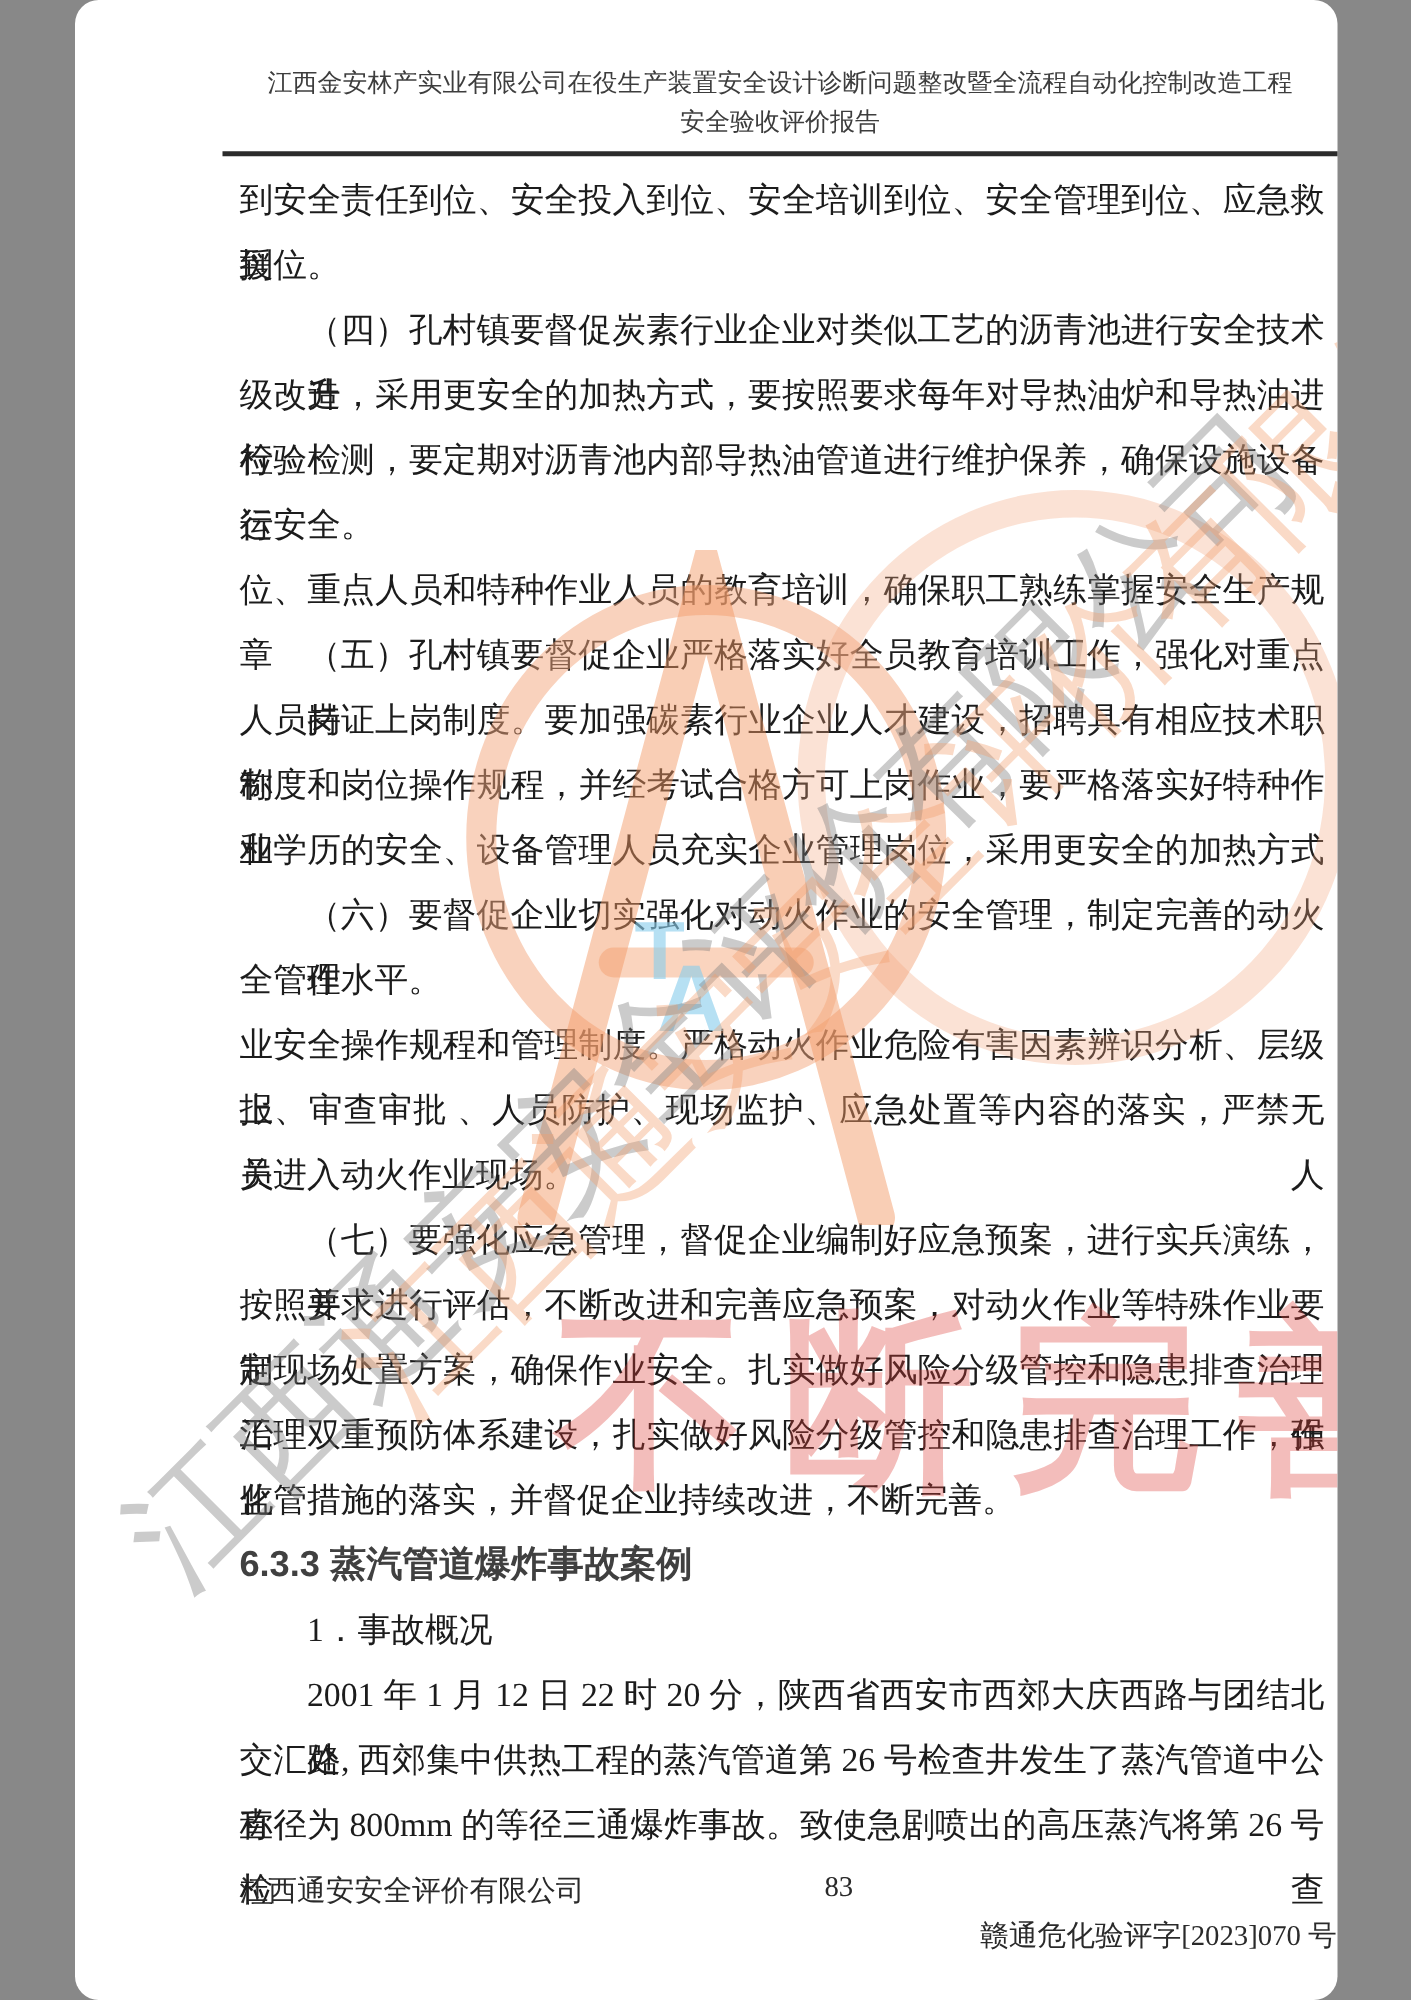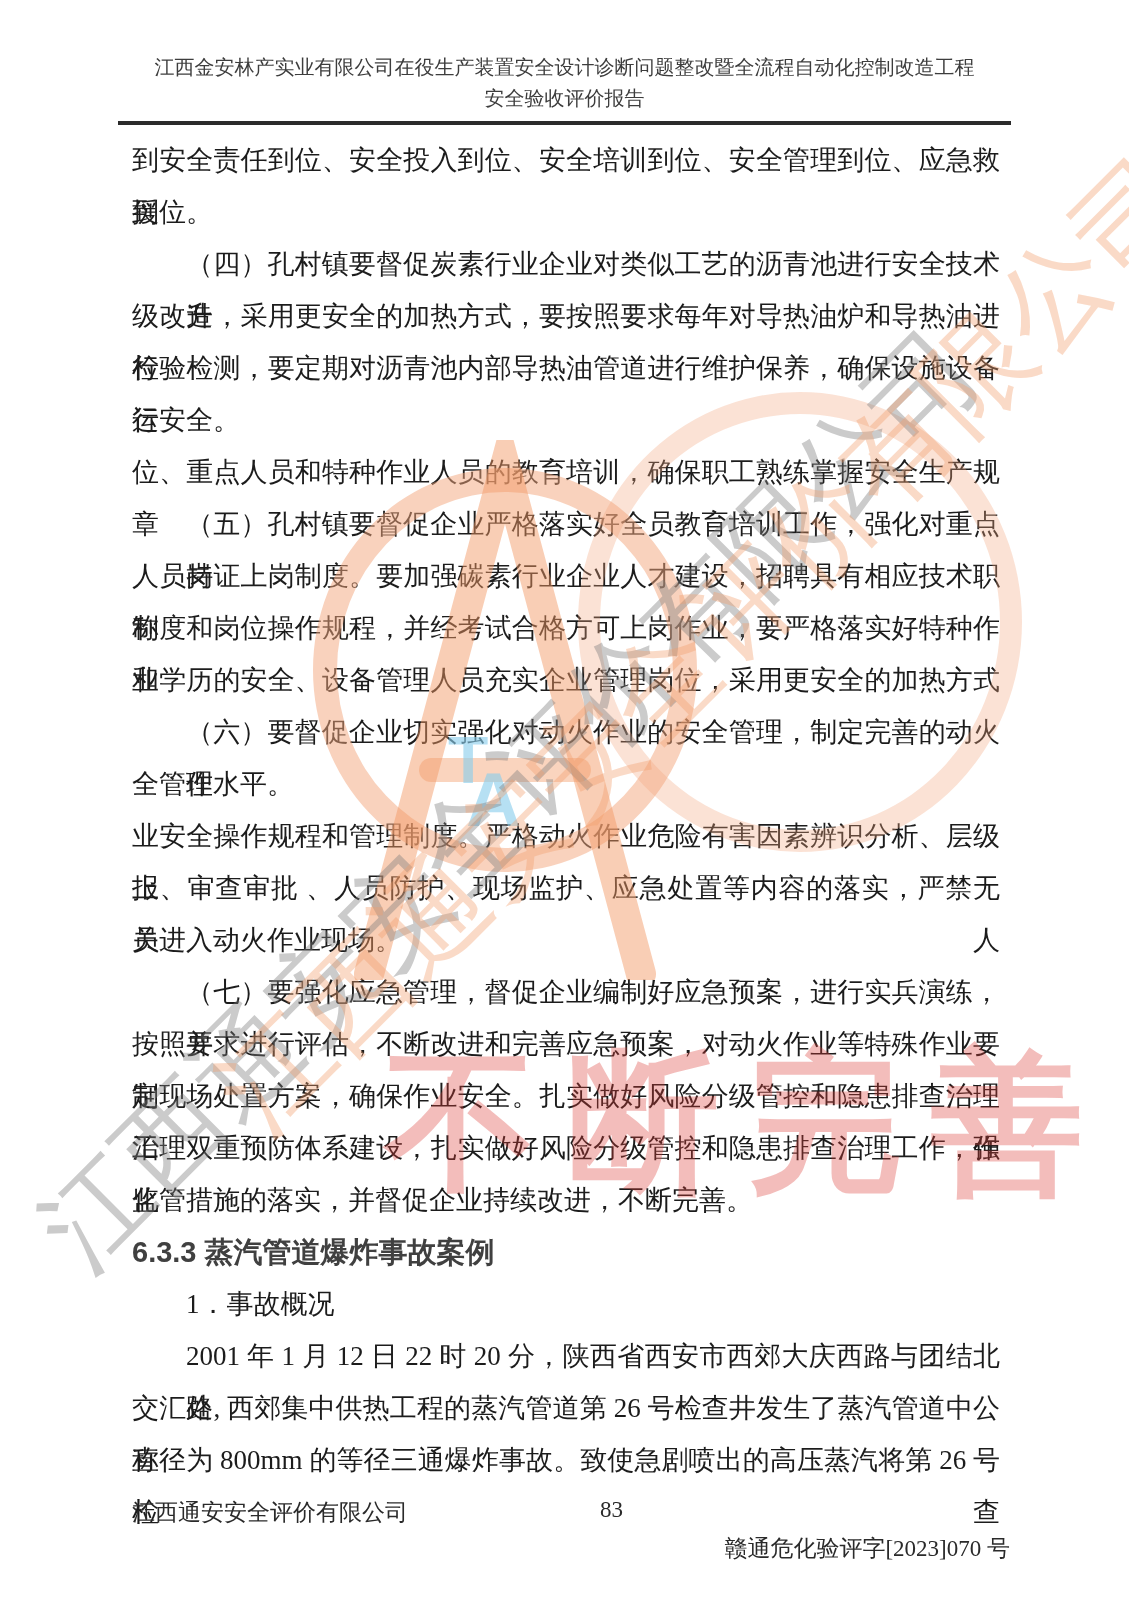--- a/index.html
+++ b/index.html
@@ -1,19 +1,19 @@
 <!DOCTYPE html>
 <html><head>
 <meta charset="utf-8">
 <style>
   html,body{margin:0;padding:0;background:#888;}
   .page{
-    position:relative;width:1129px;height:1600px;margin:0 auto;
+    position:relative;width:1010px;height:1600px;margin:0 auto;
     background:#ffffff;overflow:hidden;
-    font-family:"Liberation Serif","DejaVu Serif",serif;color:#1c1c1c;
+    font-family:"Liberation Serif","DejaVu Serif",serif;color:#1c1c1c;border-radius:19px;
   }
   
   .doc-header{
     position:absolute;top:52px;left:118px;width:893px;z-index:1;
     text-align:center;font-size:20px;line-height:31px;color:#3d3d3d;
     border-bottom:4px solid #2b2b2b;padding-bottom:7px;
   }
   
   .doc-body{
     position:absolute;top:134px;left:132px;width:868px;z-index:1;

